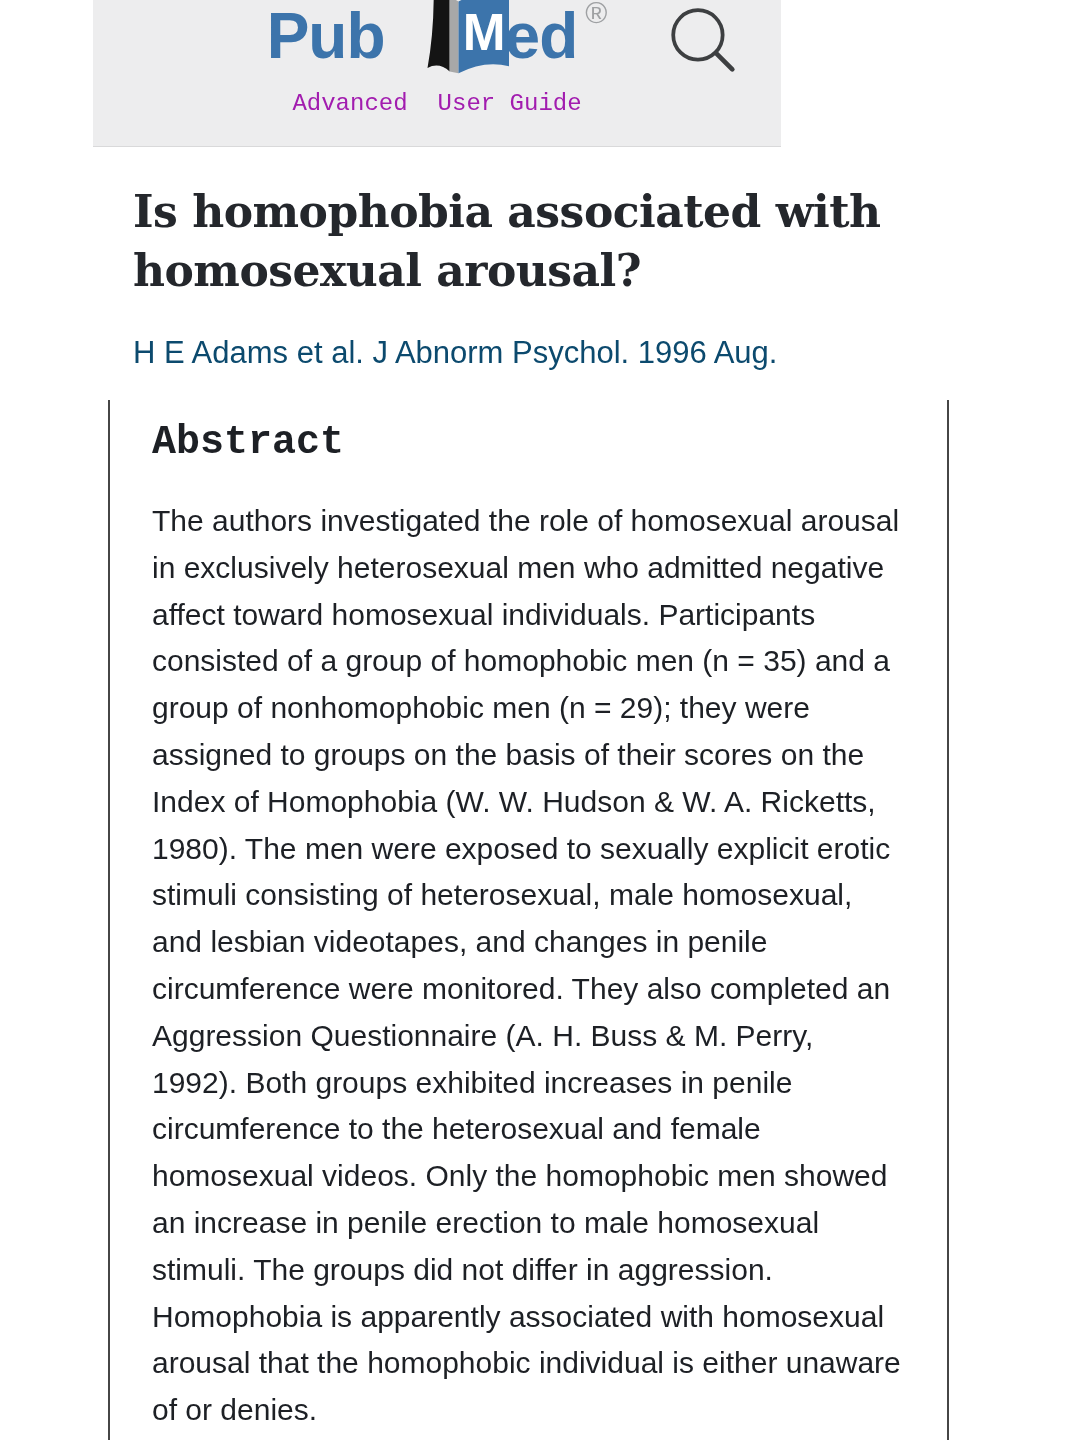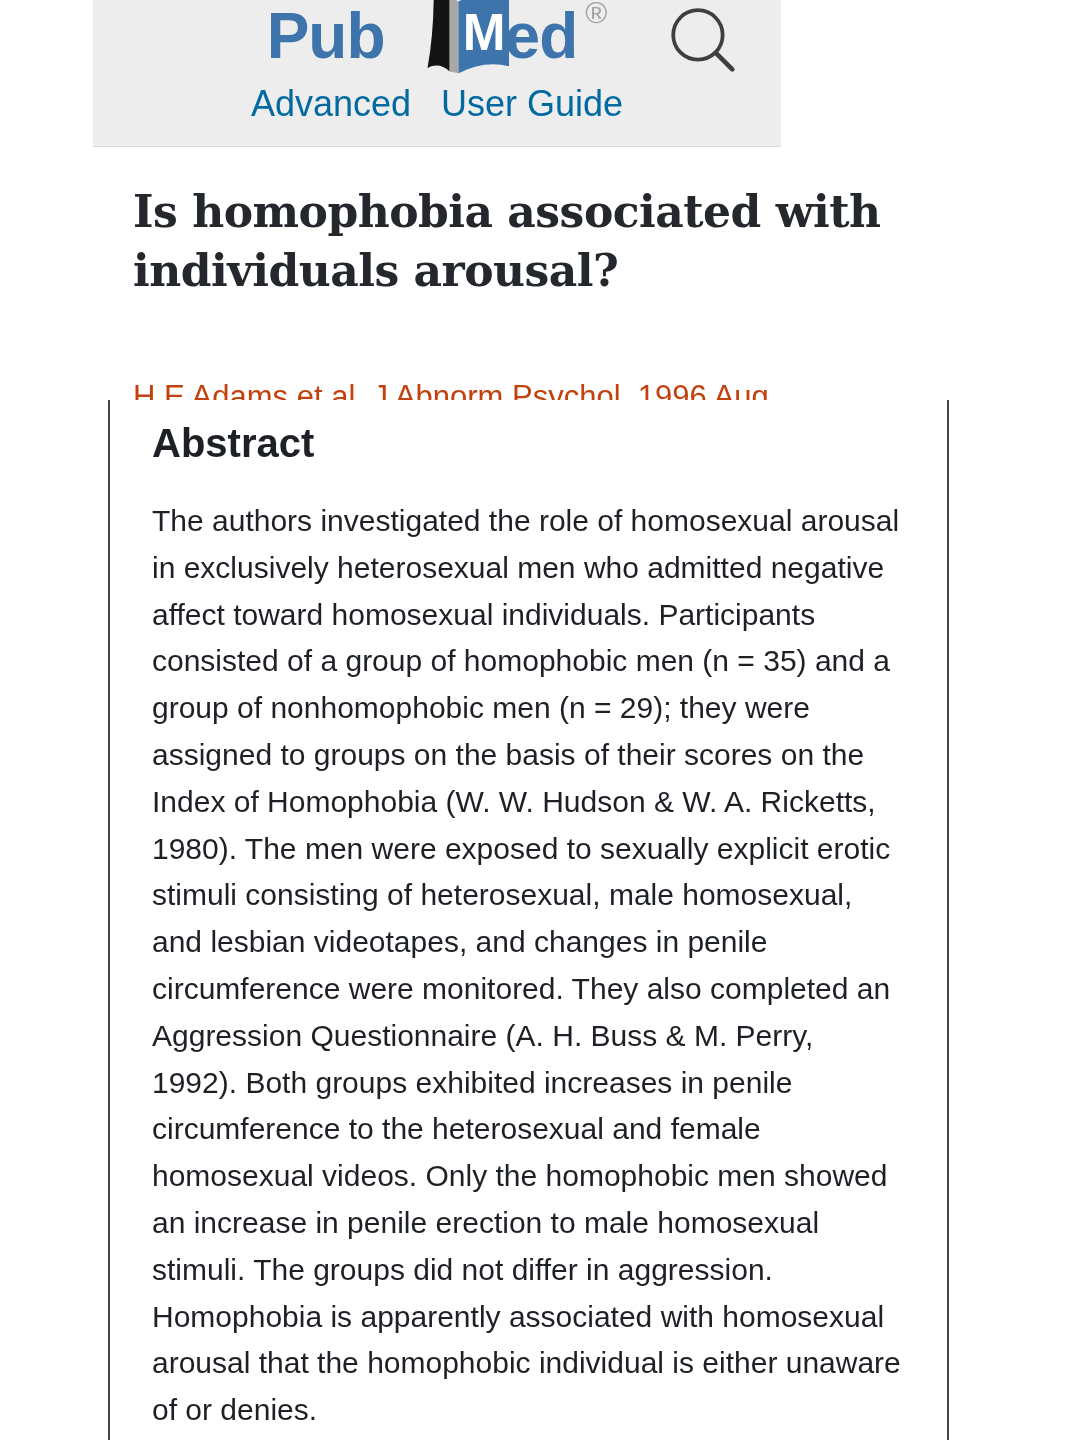--- a/index.html
+++ b/index.html
@@ -26,50 +26,50 @@
   .logo-book{height:94px;width:124px;margin:0 -4px 0 0;display:block;}
   .reg-mark{
     font-size:30px;color:#9fa1a3;line-height:30px;margin:4px 0 0 8px;
     font-weight:normal;
   }
   .nav-links{
     position:absolute;top:87px;left:0;right:0;
     display:flex;justify-content:center;gap:30px;
   }
   .nav-links a{
-    color:#0369a1;font-size:36px;text-decoration:none;line-height:34px;
+    color:#a21caf;font-size:24px;text-decoration:none;line-height:34px;font-family:Liberation Mono, monospace;
   }
   .search-btn{
     position:absolute;top:2px;right:36px;width:80px;height:80px;
     background:none;border:none;padding:0;cursor:pointer;
   }
   .search-btn svg{width:80px;height:80px;display:block;}
 
   
   .article-title{
     position:absolute;left:133px;top:182px;width:775px;
     font-family:"DejaVu Serif",serif;font-weight:bold;
     font-size:44px;line-height:59px;color:#24272c;letter-spacing:-0.5px;
     margin:0;
   }
   .citation{
     position:absolute;left:133px;top:333px;width:800px;
-    font-size:31px;line-height:40px;color:#c2410c;margin-top:44px;
+    font-size:31px;line-height:40px;color:#0c4a6e;
   }
 
   
   .abstract-card{
     position:absolute;left:108px;top:400px;width:841px;height:1110px;
     box-sizing:border-box;background:#ffffff;
     border-left:2px solid rgba(38,38,38,0.85);
     border-right:2px solid rgba(38,38,38,0.85);
     padding:18px 44px 0 42px;
   }
   .abstract-heading{
-    font-family:Liberation Sans, sans-serif;font-weight:bold;
+    font-family:Liberation Mono, monospace;font-weight:bold;
     font-size:40px;line-height:50px;color:#1d2025;margin:0;
   }
   .abstract-text{
     margin:30px 0 0 0;font-size:30px;line-height:46.8px;color:#1d2025;
   }
 </style>
 </head>
 <body>
 
 <header class="phone-header">
@@ -95,20 +95,20 @@
   </nav>
 
   <button class="search-btn">
     <svg viewBox="0 0 34 34" xmlns="http://www.w3.org/2000/svg" aria-hidden="true">
       <circle cx="14" cy="14" r="10.5" fill="none" stroke="#3d3f41" stroke-width="1.6"></circle>
       <line x1="21.8" y1="21.8" x2="28.6" y2="28.6" stroke="#3d3f41" stroke-width="2" stroke-linecap="round"></line>
     </svg>
   </button>
 </header>
 
-<h1 class="article-title">Is homophobia associated with individuals arousal?</h1>
+<h1 class="article-title">Is homophobia associated with homosexual arousal?</h1>
 
 <div class="citation">H E Adams et al. J Abnorm Psychol. 1996 Aug.</div>
 
 <section class="abstract-card">
   <h2 class="abstract-heading">Abstract</h2>
   <p class="abstract-text">The authors investigated the role of homosexual arousal in exclusively heterosexual men who admitted negative affect toward homosexual individuals. Participants consisted of a group of homophobic men (n = 35) and a group of nonhomophobic men (n = 29); they were assigned to groups on the basis of their scores on the Index of Homophobia (W. W. Hudson &amp; W. A. Ricketts, 1980). The men were exposed to sexually explicit erotic stimuli consisting of heterosexual, male homosexual, and lesbian videotapes, and changes in penile circumference were monitored. They also completed an Aggression Questionnaire (A. H. Buss &amp; M. Perry, 1992). Both groups exhibited increases in penile circumference to the heterosexual and female homosexual videos. Only the homophobic men showed an increase in penile erection to male homosexual stimuli. The groups did not differ in aggression. Homophobia is apparently associated with homosexual arousal that the homophobic individual is either unaware of or denies.</p>
 </section>
 
 </body></html>

